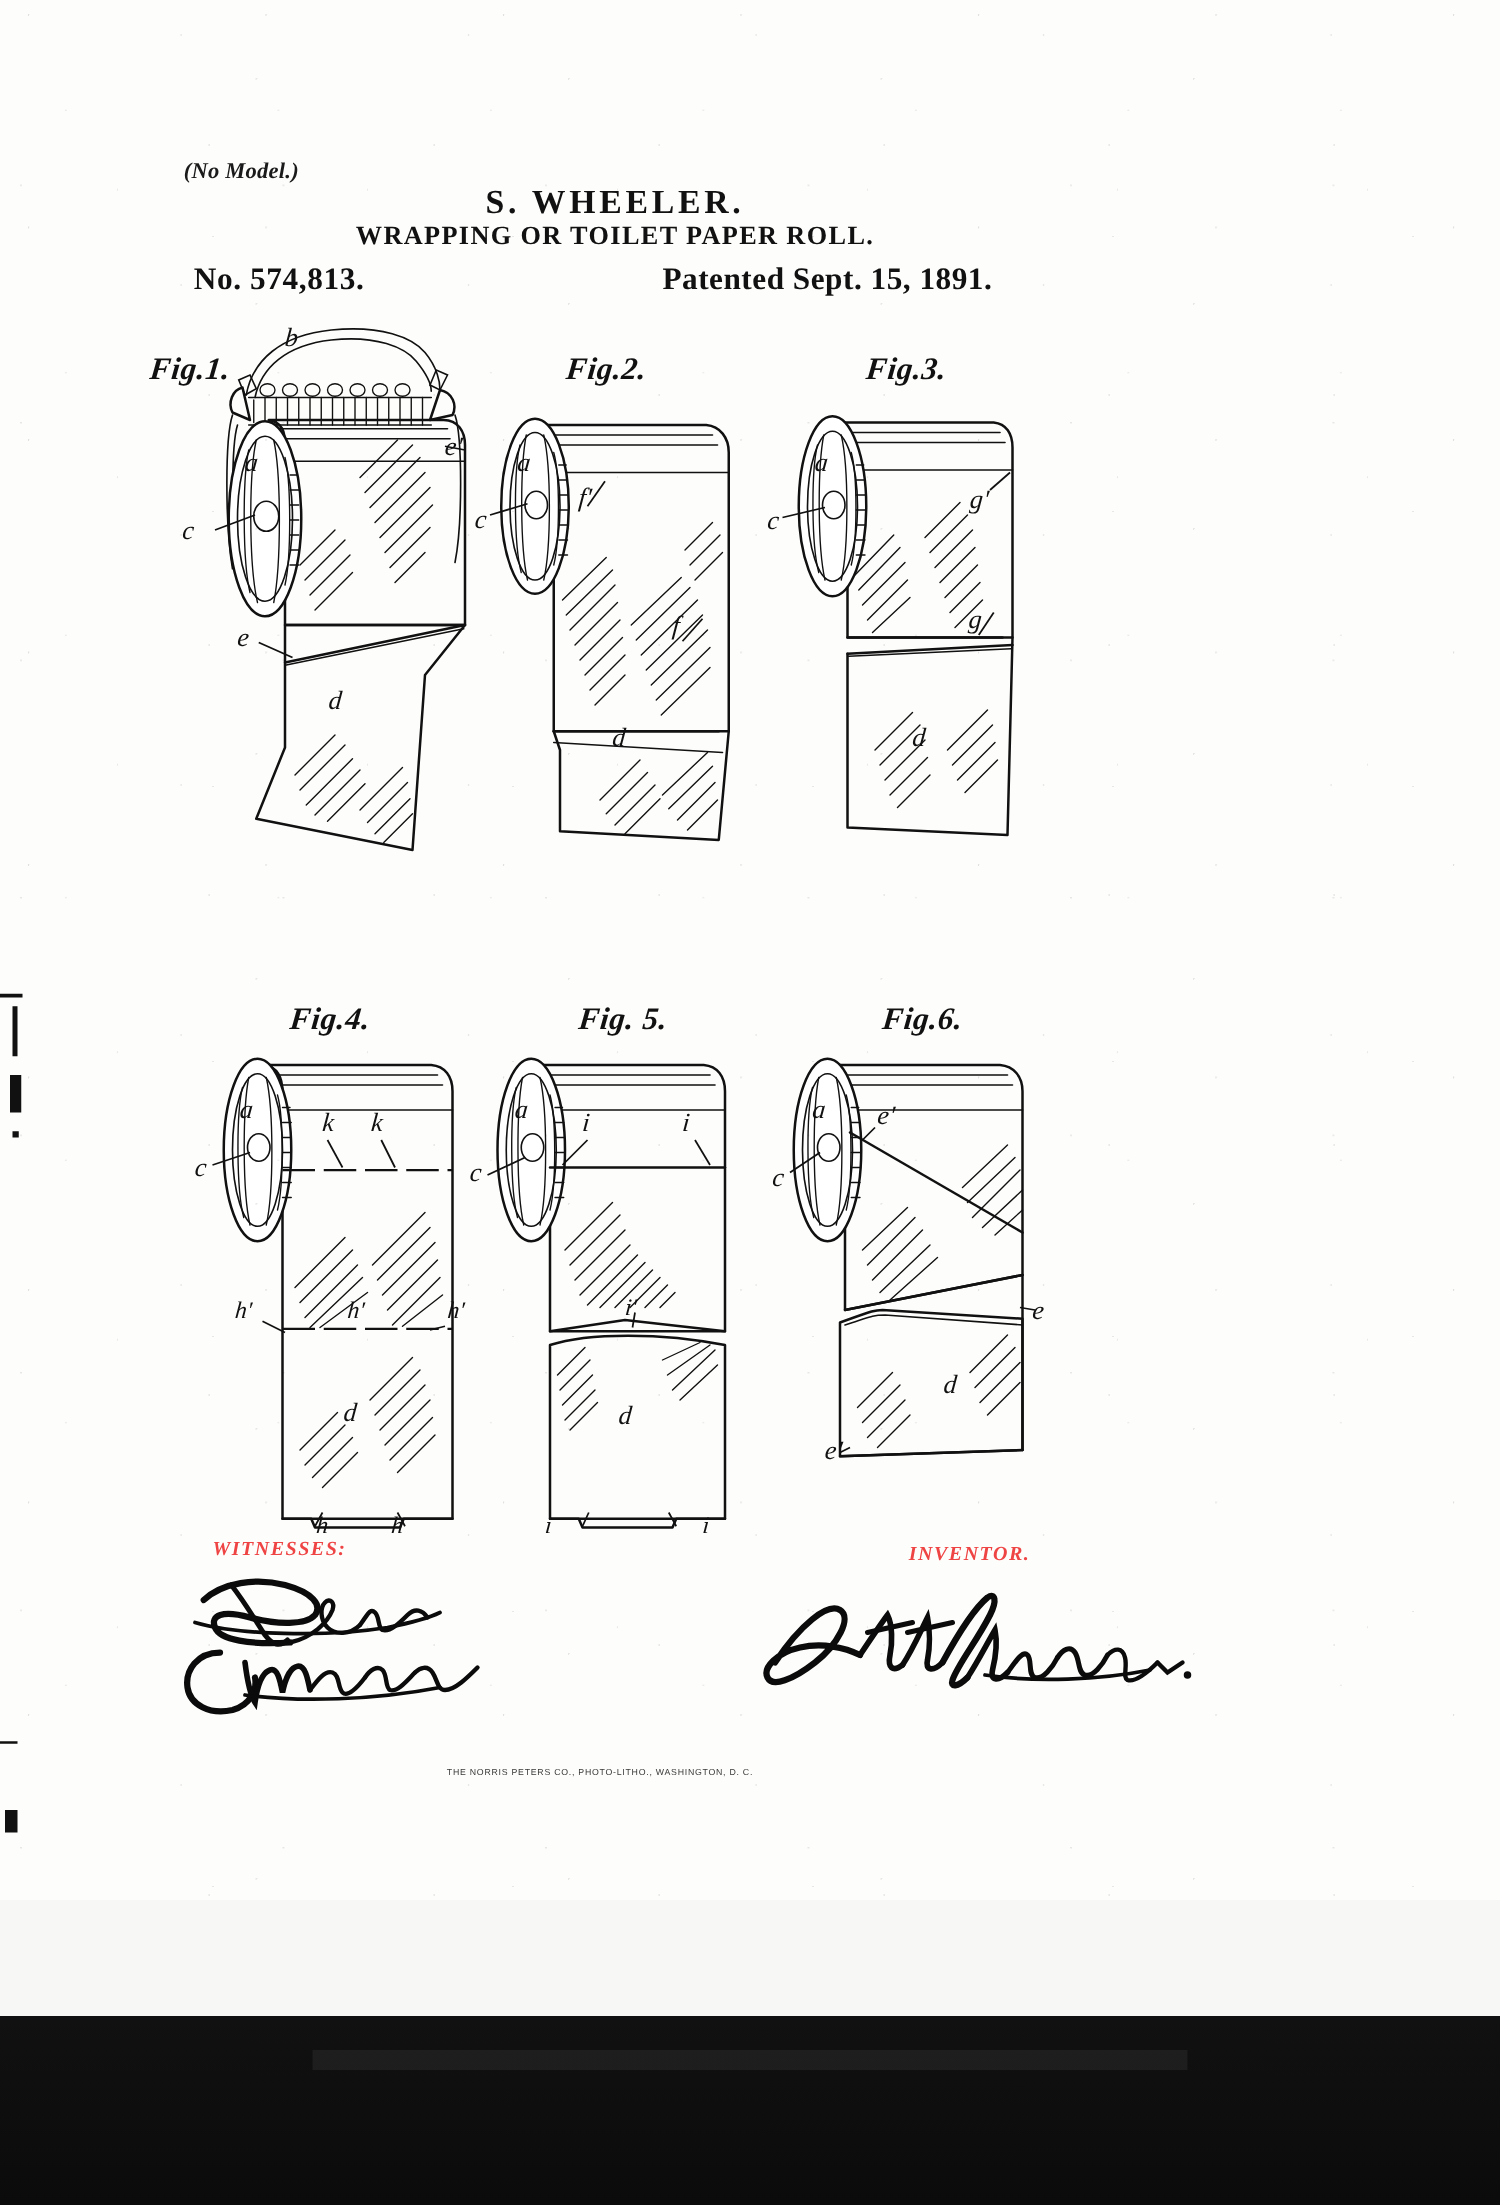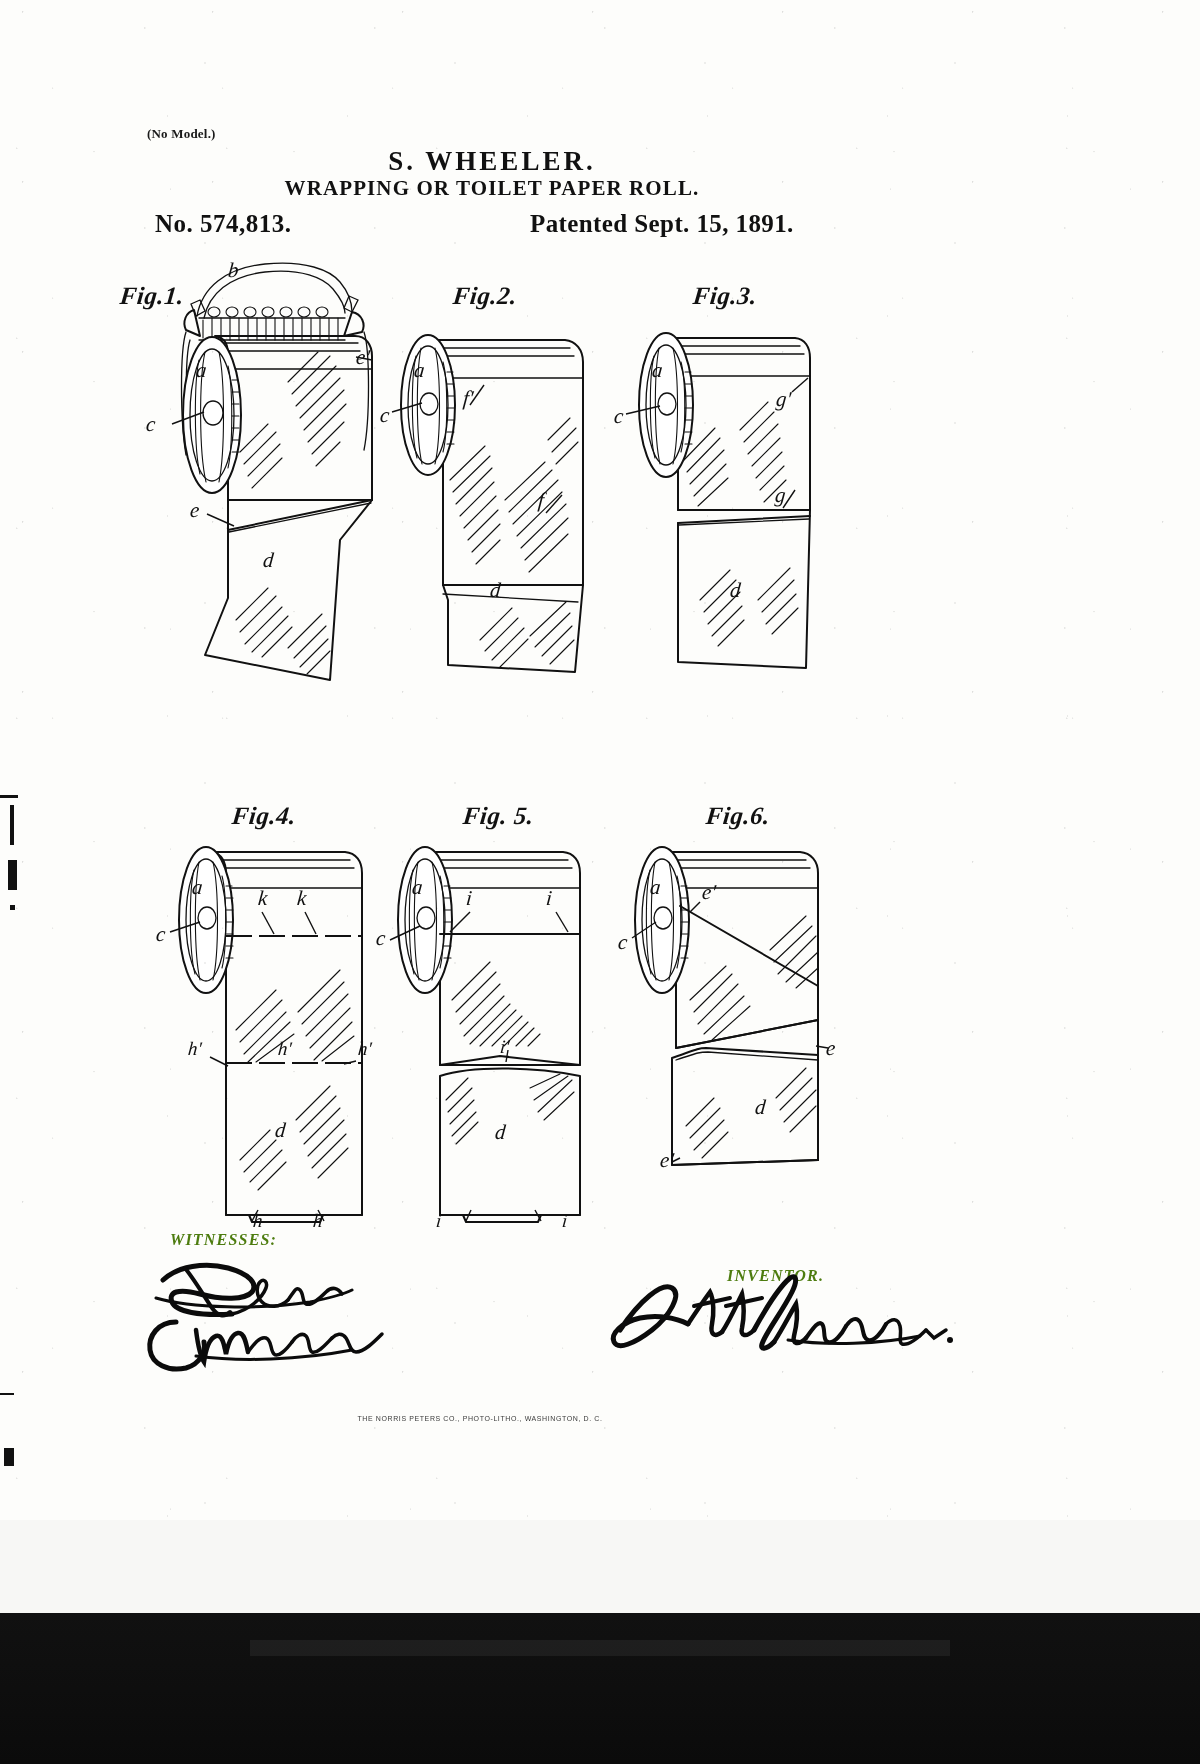--- a/index.html
+++ b/index.html
@@ -19,21 +19,21 @@
       radial-gradient(circle at 31% 42%, rgba(0,0,0,.22) .6px, transparent .9px),
       radial-gradient(circle at 82% 35%, rgba(0,0,0,.25) .6px, transparent .9px),
       radial-gradient(circle at 47% 66%, rgba(0,0,0,.20) .6px, transparent .9px),
       radial-gradient(circle at 8% 78%, rgba(0,0,0,.25) .6px, transparent .9px),
       radial-gradient(circle at 71% 86%, rgba(0,0,0,.22) .6px, transparent .9px),
       radial-gradient(circle at 93% 58%, rgba(0,0,0,.20) .6px, transparent .9px);
     background-size:190px 170px,230px 200px,170px 210px,250px 180px,200px 230px,210px 190px,240px 220px,180px 200px;}
 
   
   .nomodel{position:absolute;left:147px;top:126px;font-family:"Liberation Serif",serif;
-    font-size:13px;font-weight:700;letter-spacing:.2px;color:#1a1a1a;}
+    font-size:18px;font-weight:700;letter-spacing:.2px;color:#1a1a1a;font-style:italic;}
   .inventor-name{position:absolute;left:0;top:146px;width:1200px;text-align:center;
     font-family:"Liberation Serif",serif;font-weight:700;font-size:27px;letter-spacing:3px;color:#111;
     transform:translateX(-108px);}
   .title-line{position:absolute;left:0;top:176px;width:1200px;text-align:center;
     font-family:"Liberation Serif",serif;font-weight:700;font-size:21px;letter-spacing:1.1px;color:#111;
     transform:translateX(-108px);}
   .patno{position:absolute;left:155px;top:210px;font-family:"Liberation Serif",serif;
     font-weight:700;font-size:25px;letter-spacing:.5px;color:#111;}
   .patdate{position:absolute;left:530px;top:210px;font-family:"Liberation Serif",serif;
     font-weight:700;font-size:25px;letter-spacing:.4px;color:#111;}
@@ -42,21 +42,21 @@
   .figcap{position:absolute;font-family:"Liberation Serif",serif;font-style:italic;font-weight:700;
     font-size:25px;color:#111;letter-spacing:.5px;transform:skewX(-6deg);}
 
   
   .ref{position:absolute;font-family:"Liberation Serif",serif;font-style:italic;
     font-size:21px;color:#111;transform:skewX(-5deg);}
   .ref.sm{font-size:19px;}
 
   
   .wlabel{position:absolute;font-family:"Liberation Serif",serif;font-style:italic;font-weight:700;
-    font-size:16px;letter-spacing:1.2px;color:#4d7c0f;}
+    font-size:16px;letter-spacing:1.2px;color:#ef4444;}
   .imprint{position:absolute;left:0;top:1415px;width:1200px;text-align:center;
     font-family:"Liberation Sans",sans-serif;font-size:7px;letter-spacing:.6px;color:#3a3a3a;
     transform:translateX(-120px);}
 
   svg{position:absolute;left:0;top:0;overflow:visible;}
   .ln{fill:none;stroke:#111;stroke-width:2;stroke-linecap:round;stroke-linejoin:round;}
   .ln-t{fill:none;stroke:#111;stroke-width:1.3;stroke-linecap:round;}
   .ln-h{fill:none;stroke:#111;stroke-width:1.1;stroke-linecap:round;}
   .lead{fill:none;stroke:#111;stroke-width:1.4;}
   .perf{fill:none;stroke:#111;stroke-width:1.8;stroke-dasharray:26 7;}
@@ -336,21 +336,21 @@
     <path class="lead" d="M680,1158 L672,1162"></path>
   </svg>
   <div class="ref" style="left:650px;top:875px;">a</div>
   <div class="ref" style="left:618px;top:930px;">c</div>
   <div class="ref" style="left:702px;top:880px;">e'</div>
   <div class="ref" style="left:826px;top:1036px;">e</div>
   <div class="ref" style="left:660px;top:1148px;">e'</div>
   <div class="ref" style="left:755px;top:1095px;">d</div>
 
   <div class="wlabel" style="left:170px;top:1231px;">WITNESSES:</div>
-  <div class="wlabel" style="left:727px;top:1235px;margin-top:32px;">INVENTOR.</div>
+  <div class="wlabel" style="left:727px;top:1235px;">INVENTOR.</div>
 
   <svg width="1200" height="1764">
 
     <g stroke="#0b0b0b" fill="none" stroke-linecap="round">
       <path stroke-width="5" d="M163,1280 C178,1266 205,1262 228,1268 C250,1274 258,1284 252,1292 C245,1300 222,1300 200,1294 C178,1288 168,1292 172,1302 C176,1312 200,1316 232,1314"></path>
       <path stroke-width="4" d="M185,1268 C196,1282 204,1296 212,1308 C218,1316 224,1318 230,1312"></path>
       <path stroke-width="3.5" d="M232,1314 C250,1310 262,1298 266,1288 C268,1282 264,1278 260,1282 C256,1286 256,1296 262,1302 C268,1308 280,1308 288,1300"></path>
       <path stroke-width="3.5" d="M288,1300 C294,1292 296,1286 300,1290 C304,1294 302,1302 306,1304 C312,1306 320,1298 326,1292 C332,1286 338,1288 342,1294"></path>
       <path stroke-width="3" d="M156,1298 C190,1308 260,1310 310,1302 C330,1298 344,1294 352,1290"></path>
     </g>

